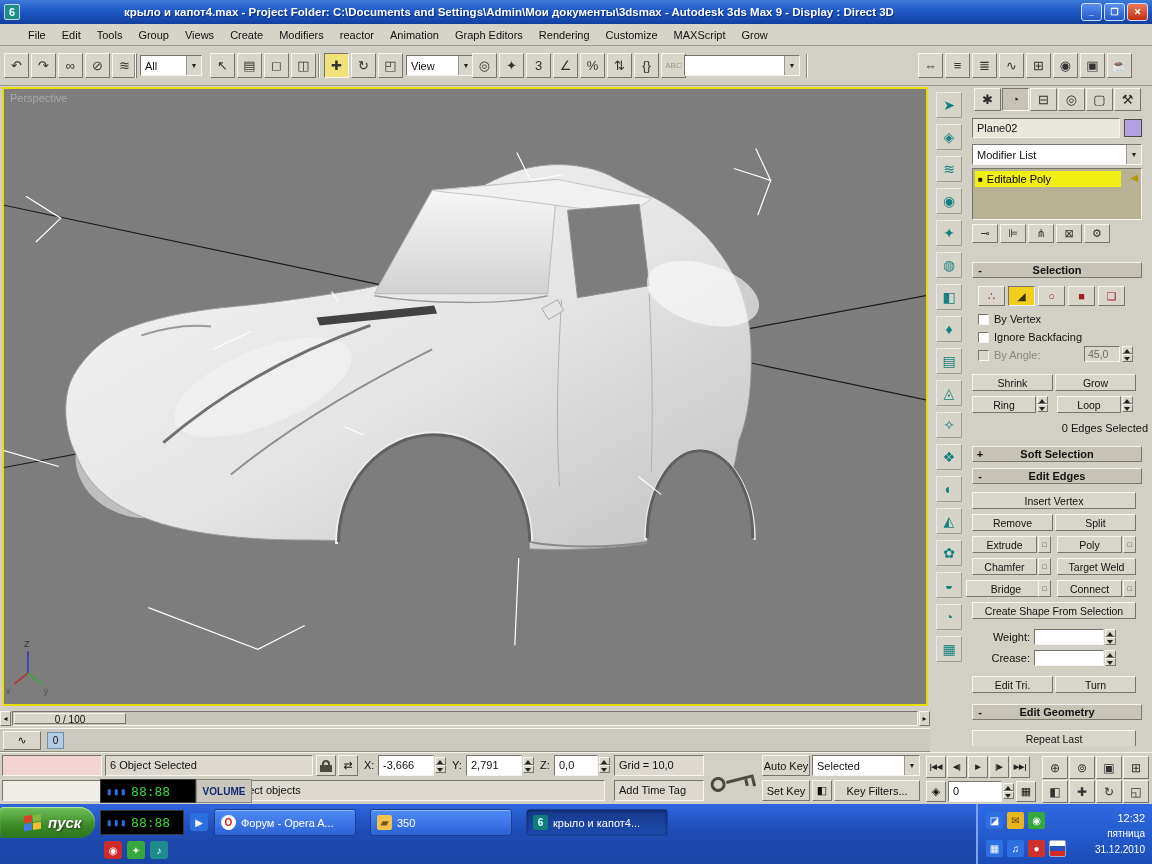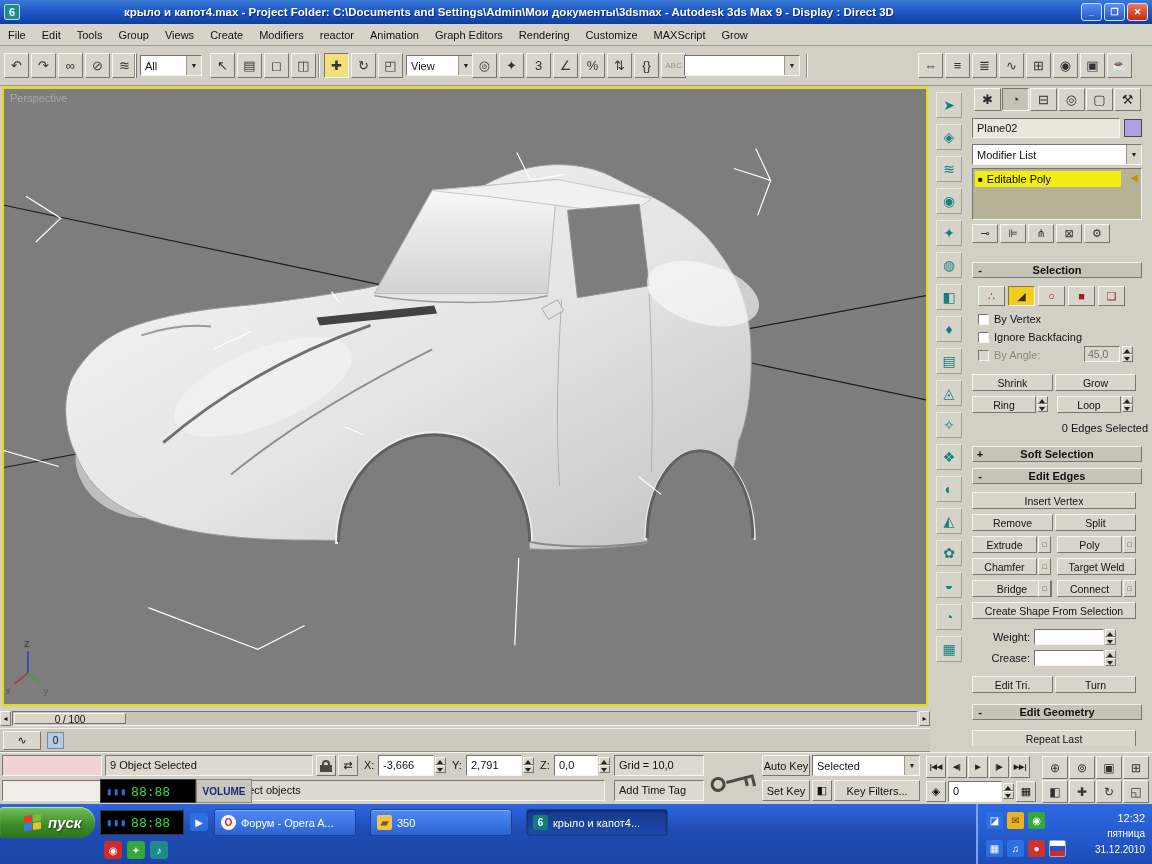--- a/index.html
+++ b/index.html
@@ -7,21 +7,21 @@
 #screen{position:relative;width:1152px;height:864px;background:#d2cfc4;overflow:hidden;font-size:11px;color:#111}
 
 #titlebar{position:absolute;left:0;top:0;width:1152px;height:24px;display:flex;align-items:center;color:#fff;
  background:linear-gradient(180deg,#3a7bd5 0%,#2059c8 45%,#123f9e 100%)}
 #appicon{width:16px;height:16px;margin-left:4px;background:#1e8c8c;border:1px solid #bcd4e6;color:#eaffff;font-size:11px;font-weight:bold;text-align:center;line-height:14px;border-radius:2px;flex:none}
 #title{margin-left:104px;font-weight:bold;font-size:11.5px;text-shadow:1px 1px 1px #0a2a70;white-space:nowrap;overflow:hidden}
 #winbtns{position:absolute;right:4px;top:3px;display:flex;gap:2px}
 .wbtn{width:21px;height:18px;border-radius:3px;background:linear-gradient(#5a8ff0,#2257c8);border:1px solid #cfe0ff;color:#fff;font-size:9px;font-weight:bold;display:flex;align-items:center;justify-content:center}
 .wbtn.close{background:linear-gradient(#ef7a5a,#c22c10)}
 
-#menubar{position:absolute;left:0;top:24px;width:1152px;height:22px;background:#d6d3c8;border-bottom:1px solid #9c9a90;display:flex;align-items:center;padding-left:0}
+#menubar{position:absolute;left:0;top:24px;width:1152px;height:22px;background:#d6d3c8;border-bottom:1px solid #9c9a90;display:flex;align-items:center;padding-left:20px}
 .mitem{padding:3px 8px;white-space:nowrap}
 
 #toolbar{position:absolute;left:0;top:46px;width:1152px;height:40px;background:#d2cfc4;border-bottom:1px solid #9c9a90}
 .tbgroup{position:absolute;top:7px;display:flex;gap:2px}
 .tb{width:25px;height:25px;background:#d8d5ca;border:1px solid;border-color:#f6f5f1 #77756d #77756d #f6f5f1;display:flex;align-items:center;justify-content:center;font-size:13px;color:#333;cursor:default;overflow:hidden}
 .tb.active{background:#f0e27a;border-color:#77756d #f6f5f1 #f6f5f1 #77756d}
 .tb.disabled{color:#9a988e;font-size:8px}
 .vsep{position:absolute;top:8px;width:2px;height:24px;border-left:1px solid #8f8d84;border-right:1px solid #f6f5f1}
 .combo{position:absolute;height:21px;background:#fff;border:1px solid;border-color:#77756d #f6f5f1 #f6f5f1 #77756d;display:flex;align-items:center}
 .ct{flex:1;padding-left:4px;font-size:11px;white-space:nowrap;overflow:hidden}
@@ -523,21 +523,21 @@
     <div class="pbtn" style="left:6px;top:406px;width:164px">Insert Vertex</div>
     <div class="pbtn" style="left:6px;top:428px;width:81px">Remove</div>
     <div class="pbtn" style="left:89px;top:428px;width:81px">Split</div>
     <div class="pbtn" style="left:6px;top:450px;width:65px">Extrude</div>
     <span class="setbox" style="left:72px;top:450px">□</span>
     <div class="pbtn" style="left:91px;top:450px;width:65px">Poly</div>
     <span class="setbox" style="left:157px;top:450px">□</span>
     <div class="pbtn" style="left:6px;top:472px;width:65px">Chamfer</div>
     <span class="setbox" style="left:72px;top:472px">□</span>
     <div class="pbtn" style="left:91px;top:472px;width:79px">Target Weld</div>
-    <div class="pbtn" style="left:6px;top:494px;width:80px">Bridge</div>
+    <div class="pbtn" style="left:0;top:494px;width:80px">Bridge</div>
     <span class="setbox" style="left:72px;top:494px">□</span>
     <div class="pbtn" style="left:91px;top:494px;width:65px">Connect</div>
     <span class="setbox" style="left:157px;top:494px">□</span>
     <div class="pbtn" style="left:6px;top:516px;width:164px">Create Shape From Selection</div>
 
     <span class="plabel" style="left:6px;top:545px;width:58px;text-align:right;display:inline-block">Weight:</span>
     <div class="numfield" style="left:68px;top:543px;width:70px"></div>
     <span class="spin" style="left:139px;top:543px">
         <b class="up"></b>
         <b class="dn"></b>
@@ -568,21 +568,21 @@
   </div>
 
   <div id="trackbar">
     <span class="minibtn">∿</span>
     <div class="marker">0</div>
   </div>
 
   <div id="statusarea">
     <div class="sfield pink" style="left:2px;top:2px;width:100px"></div>
     <div class="sfield white" style="left:2px;top:27px;width:100px"></div>
-    <div class="sfield" style="left:105px;top:2px;width:208px">9 Object Selected</div>
+    <div class="sfield" style="left:105px;top:2px;width:208px">6 Object Selected</div>
     <div class="sbtn" style="left:316px;top:2px;width:20px">
         <span class="lockico">
           <i class="shk"></i>
           <i class="lbd"></i>
         </span>
       </div>
     <div class="sbtn" style="left:338px;top:2px;width:20px">⇄</div>
     <span class="slabel" style="left:364px">X:</span>
     <div class="sfield input" style="left:378px;top:2px;width:56px">-3,666</div>
     <span class="spin" style="left:435px;top:4px">

